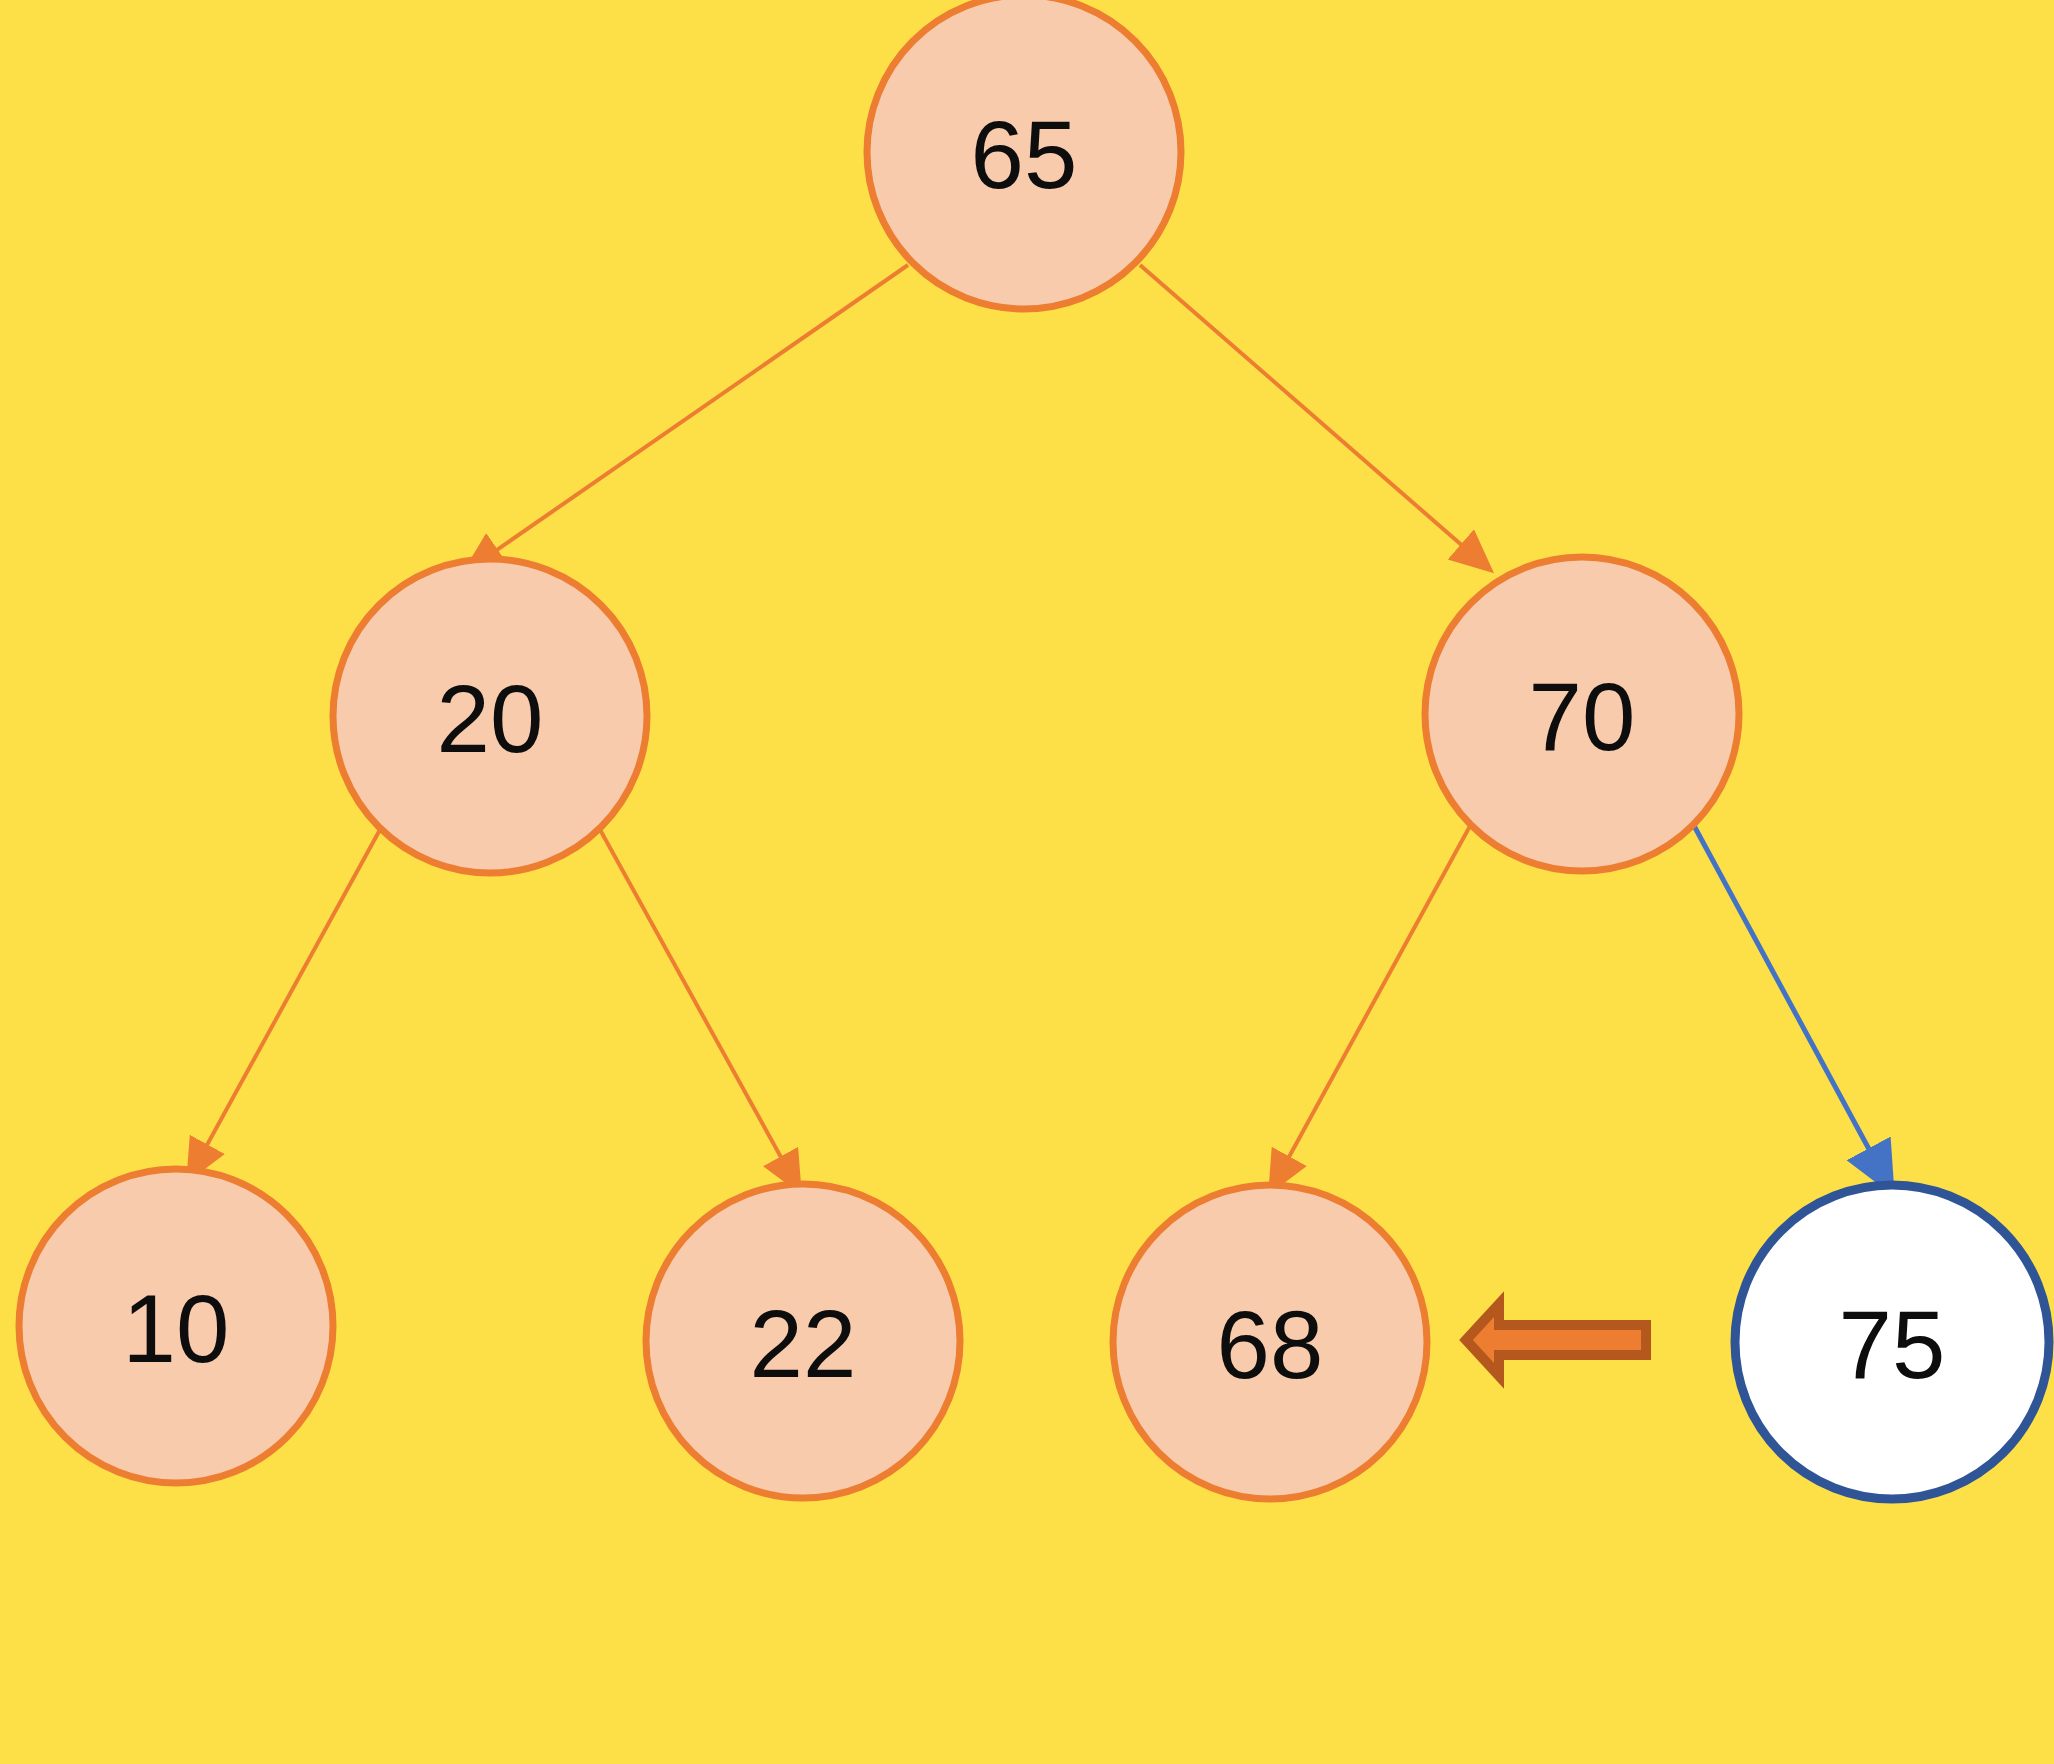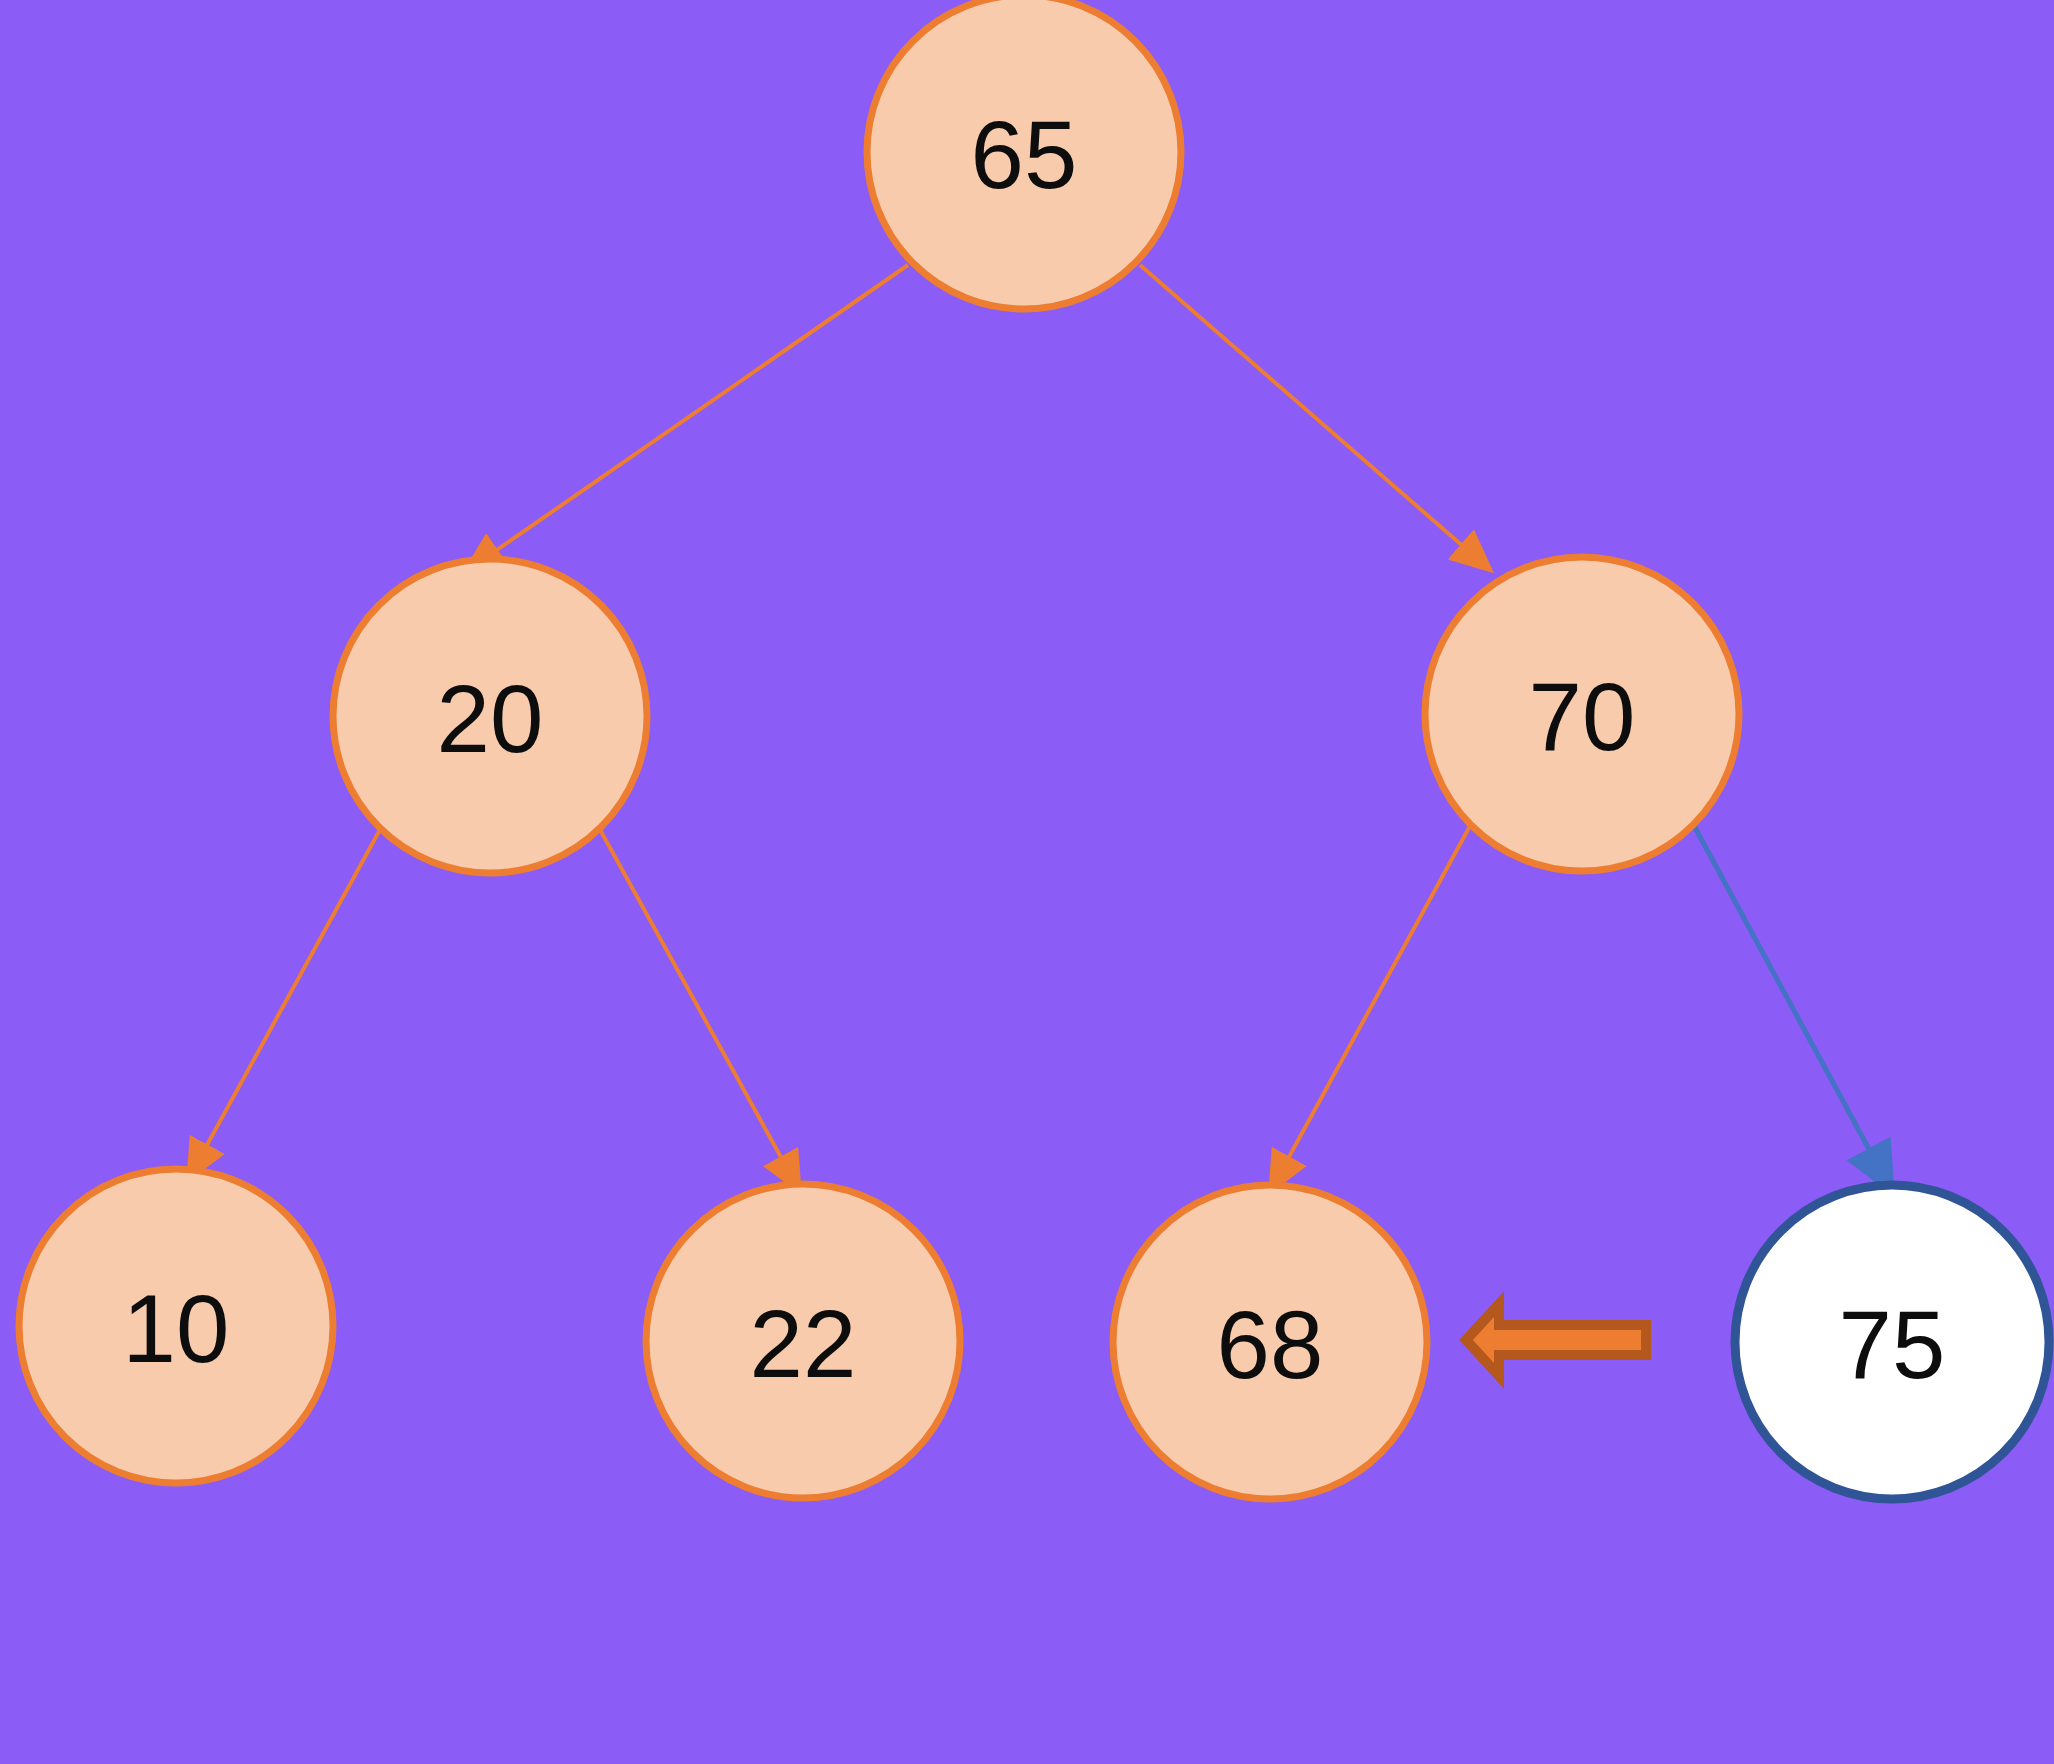--- a/index.html
+++ b/index.html
@@ -4,21 +4,21 @@
 <style>
   html, body {
     margin: 0;
     padding: 0;
     background: #000000;
   }
   #stage {
     position: relative;
     width: 2054px;
     height: 1764px;
-    background: #8b5cf6;
+    background: #fde047;
     overflow: hidden;
     font-family: "Liberation Sans", sans-serif;
   }
   #tree-svg {
     position: absolute;
     left: 0;
     top: 0;
     width: 2054px;
     height: 1764px;
     display: block;

